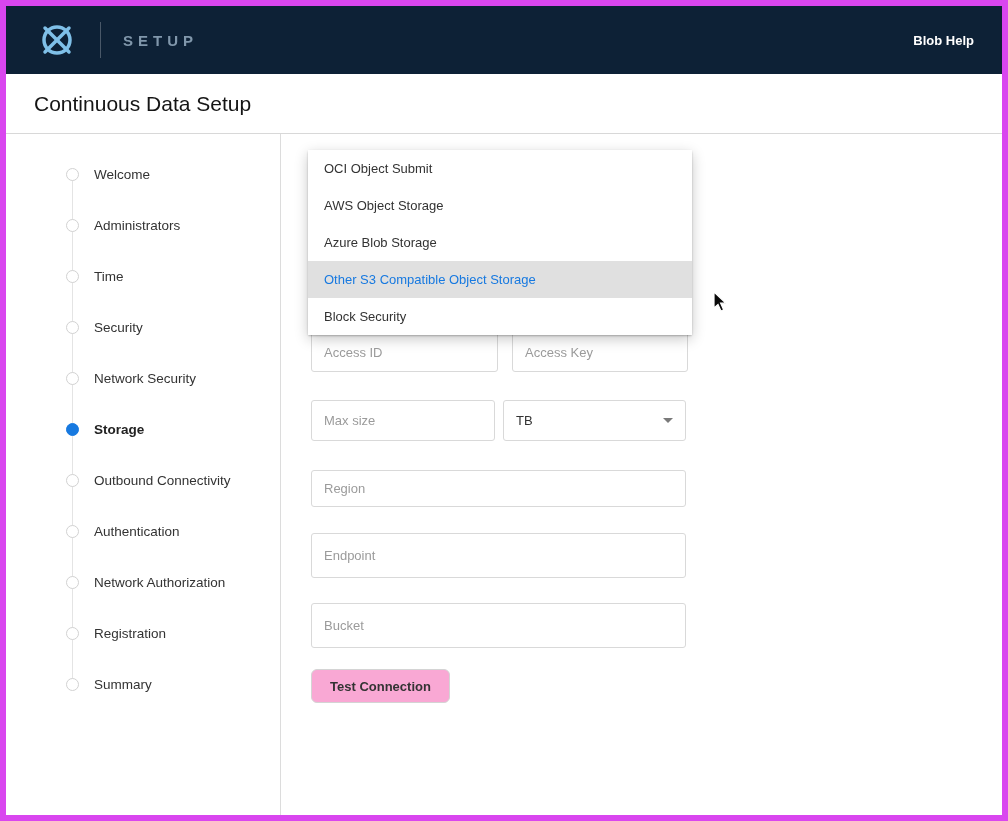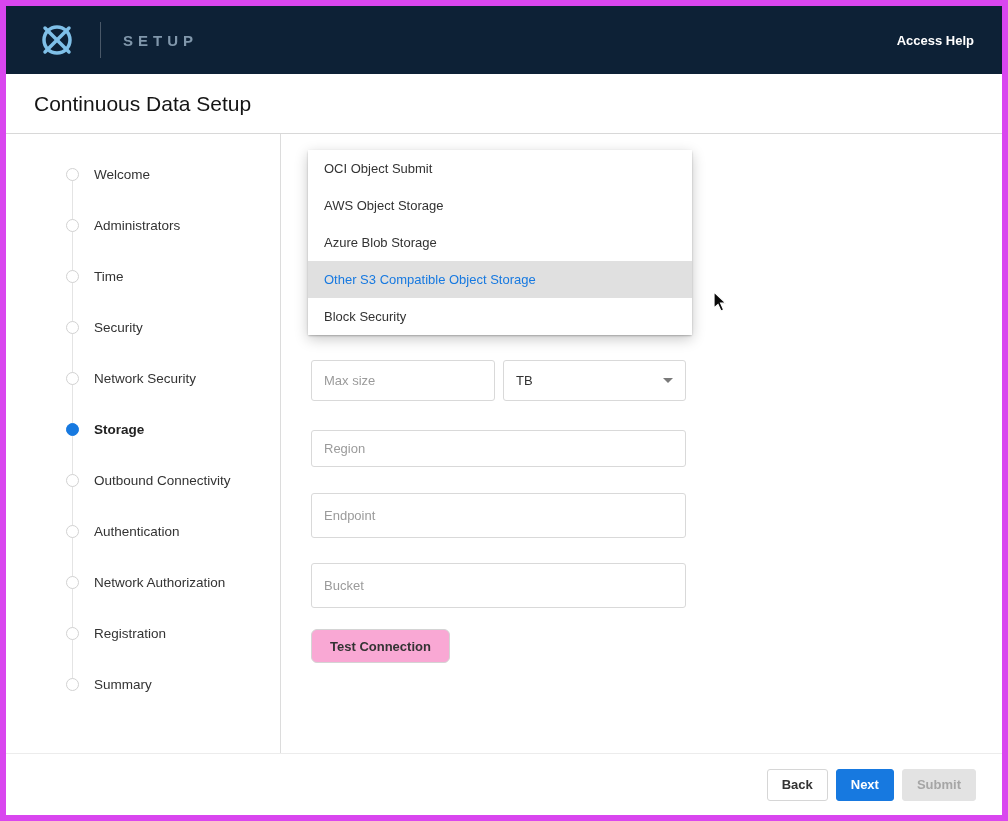--- a/index.html
+++ b/index.html
@@ -158,21 +158,21 @@
     <div class="logo">
       <svg width="46" height="34" viewBox="0 0 46 34">
         <ellipse cx="23" cy="17" rx="13" ry="13" fill="none" stroke="#7fc0e8" stroke-width="3.5"></ellipse>
         <line x1="11" y1="5" x2="35" y2="29" stroke="#7fc0e8" stroke-width="3.5" stroke-linecap="round"></line>
         <line x1="35" y1="5" x2="11" y2="29" stroke="#7fc0e8" stroke-width="3.5" stroke-linecap="round"></line>
       </svg>
     </div>
     <div class="topbar-sep"></div>
     <div class="brand">SETUP</div>
     <div class="top-spacer"></div>
-    <div class="help-link">Access Help</div>
+    <div class="help-link">Blob Help</div>
   </div>
 
   <div class="titlebar">
     <div class="page-title">Continuous Data Setup</div>
   </div>
 
   <div class="body-row">
     <div class="sidebar">
       <div class="stepper-line"></div>
 
@@ -218,20 +218,24 @@
       </div>
       <div class="step">
         <span class="dot"></span>
         <span class="step-label">Summary</span>
       </div>
     </div>
 
     <div class="main">
 
       <div class="form">
+        <div class="row row1">
+          <input class="txt-input in-access-id" placeholder="Access ID" style="">
+          <input class="txt-input in-access-key" placeholder="Access Key" style="">
+        </div>
         <div class="row row2">
           <input class="txt-input in-max-size" placeholder="Max size" style="">
           <div class="unit-select">
             <span>TB</span>
             <span class="chevron-down"></span>
           </div>
         </div>
         <div class="row row3">
           <input class="txt-input" placeholder="Region" style="">
         </div>
@@ -248,25 +252,20 @@
         <div class="option">OCI Object Submit</div>
         <div class="option">AWS Object Storage</div>
         <div class="option">Azure Blob Storage</div>
         <div class="option highlighted">Other S3 Compatible Object Storage</div>
         <div class="option">Block Security</div>
       </div>
 
     </div>
   </div>
 
-  <div class="footer">
-    <button class="btn btn-back">Back</button>
-    <button class="btn btn-next">Next</button>
-    <button class="btn btn-submit" disabled="">Submit</button>
-  </div>
 
   <div class="cursor">
     <svg width="16" height="22" viewBox="0 0 16 22">
       <path d="M1 1 L1 17 L5 13.4 L8 20 L10.6 18.8 L7.6 12.2 L13 12.2 Z" fill="#0a0a0a" stroke="#ffffff" stroke-width="1.2"></path>
     </svg>
   </div>
 
 </div>
 
 </body></html>

